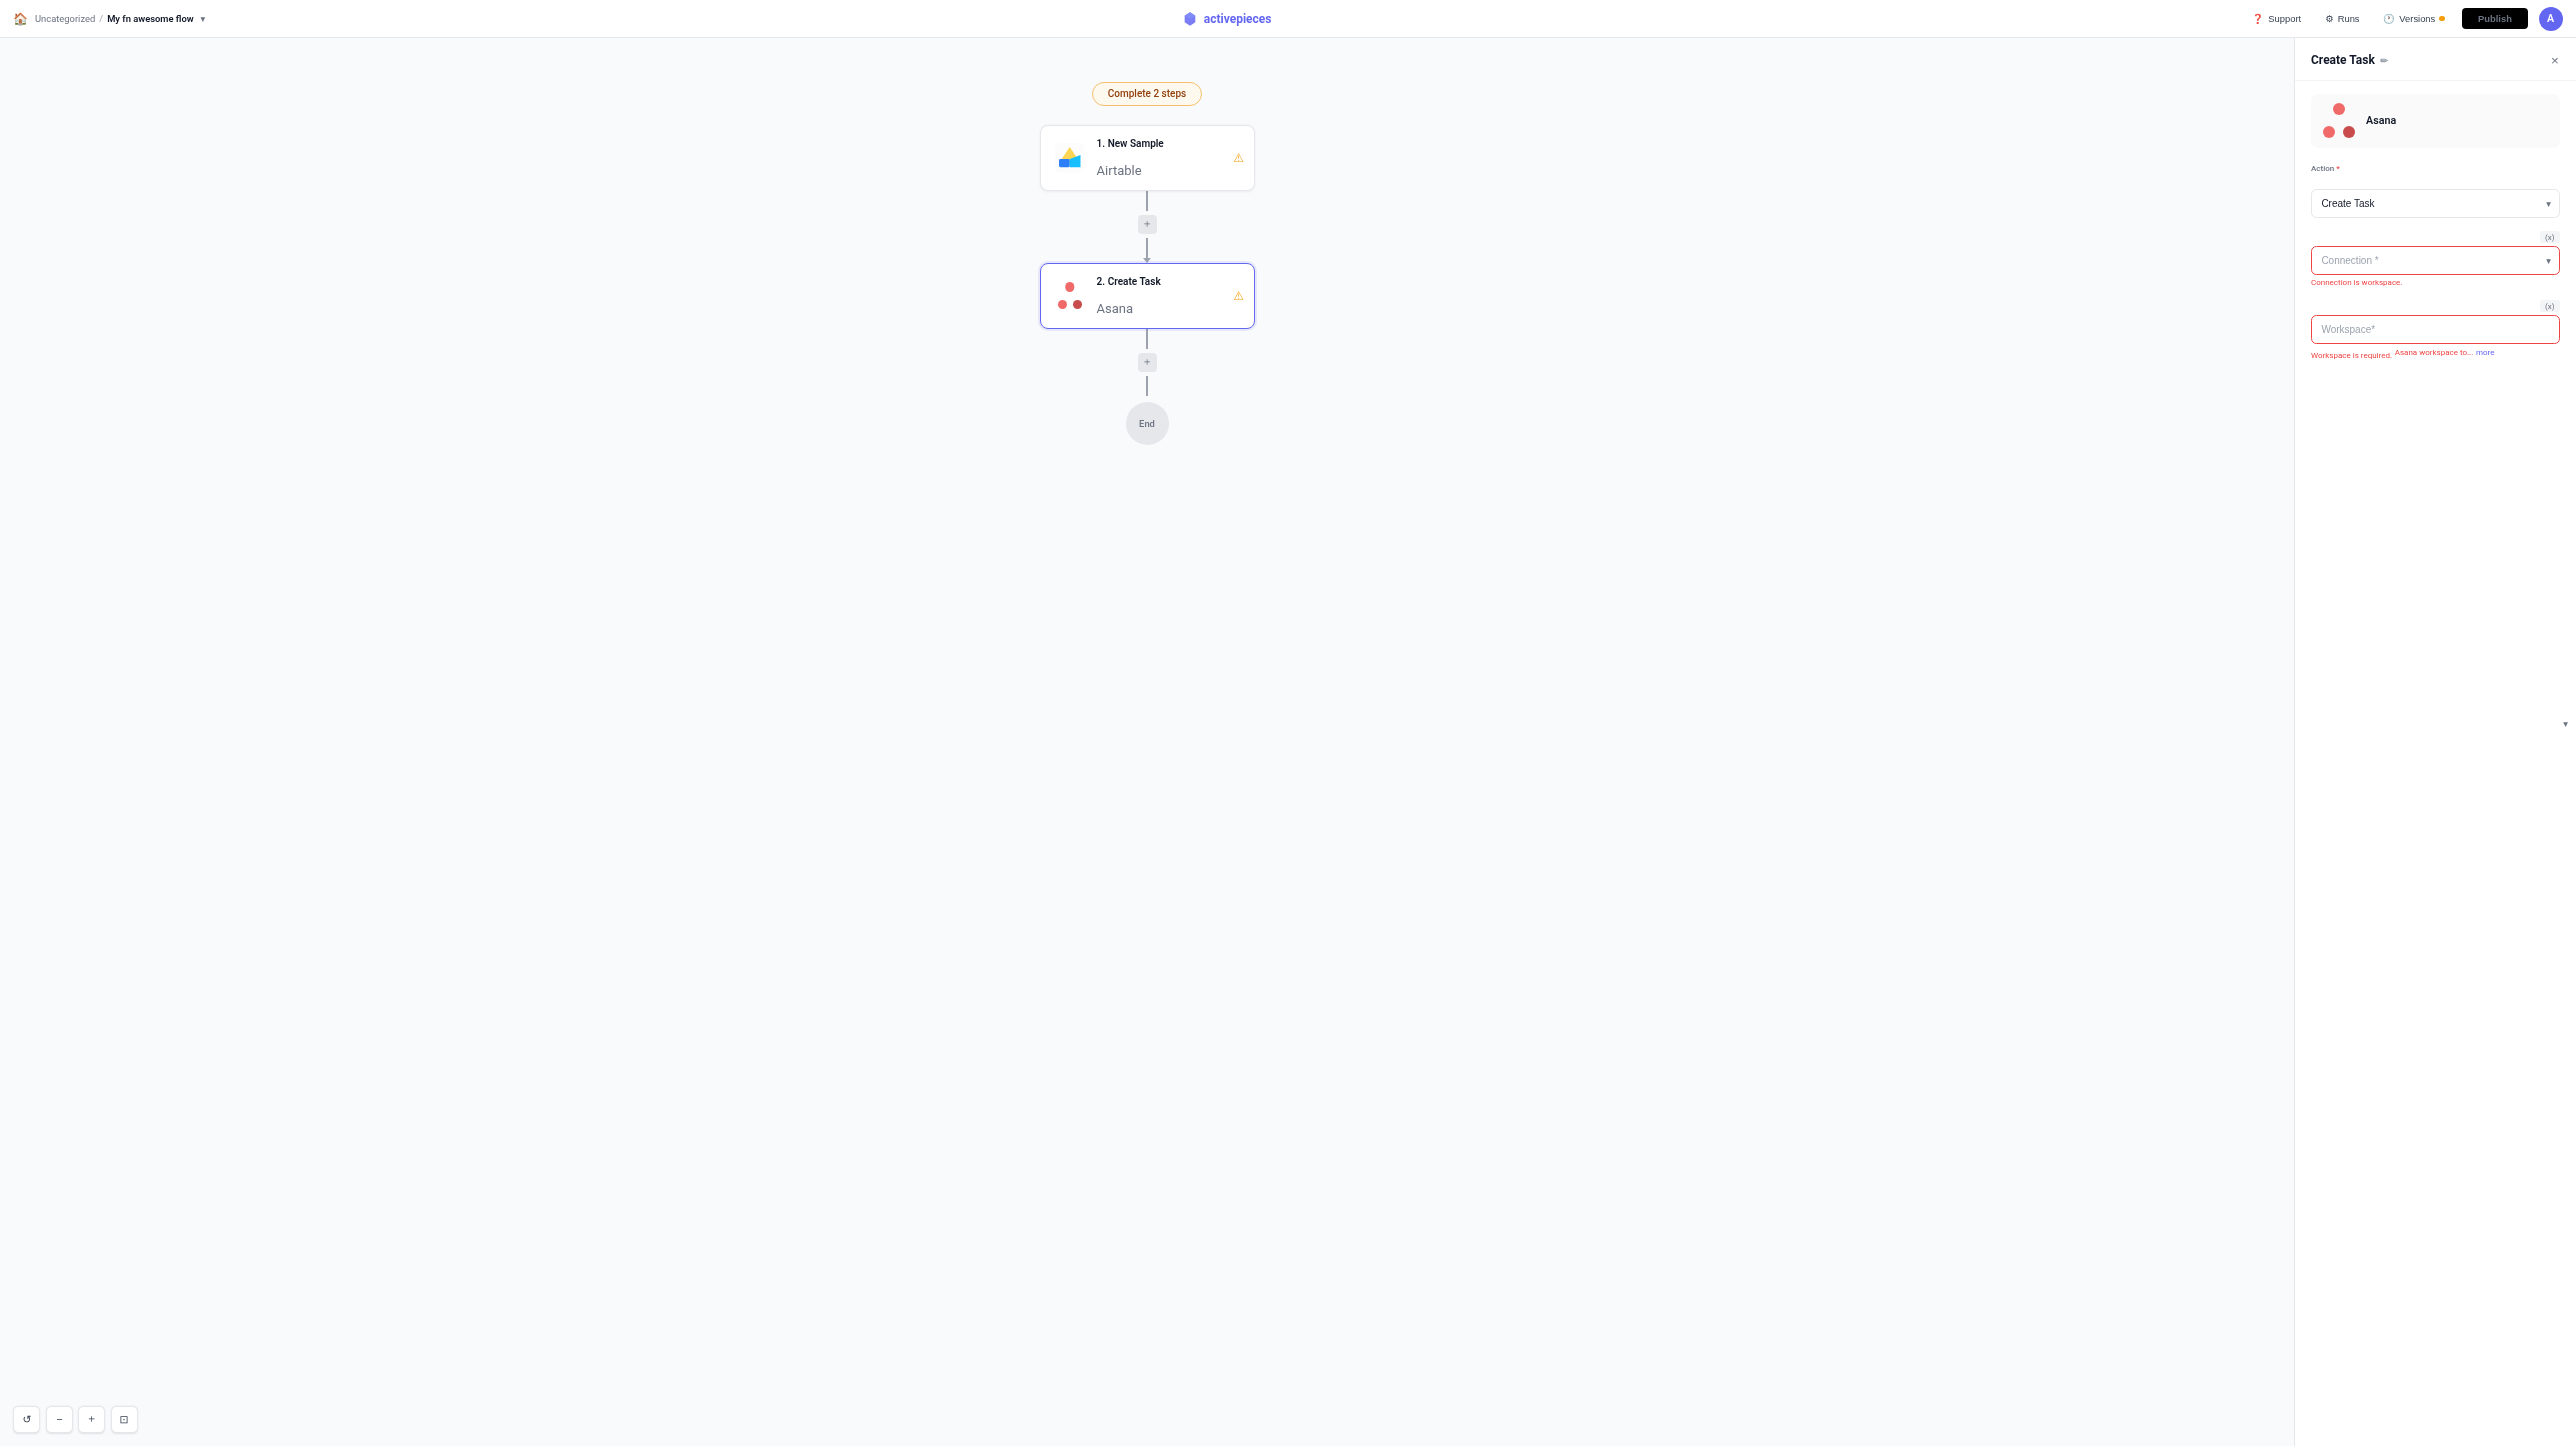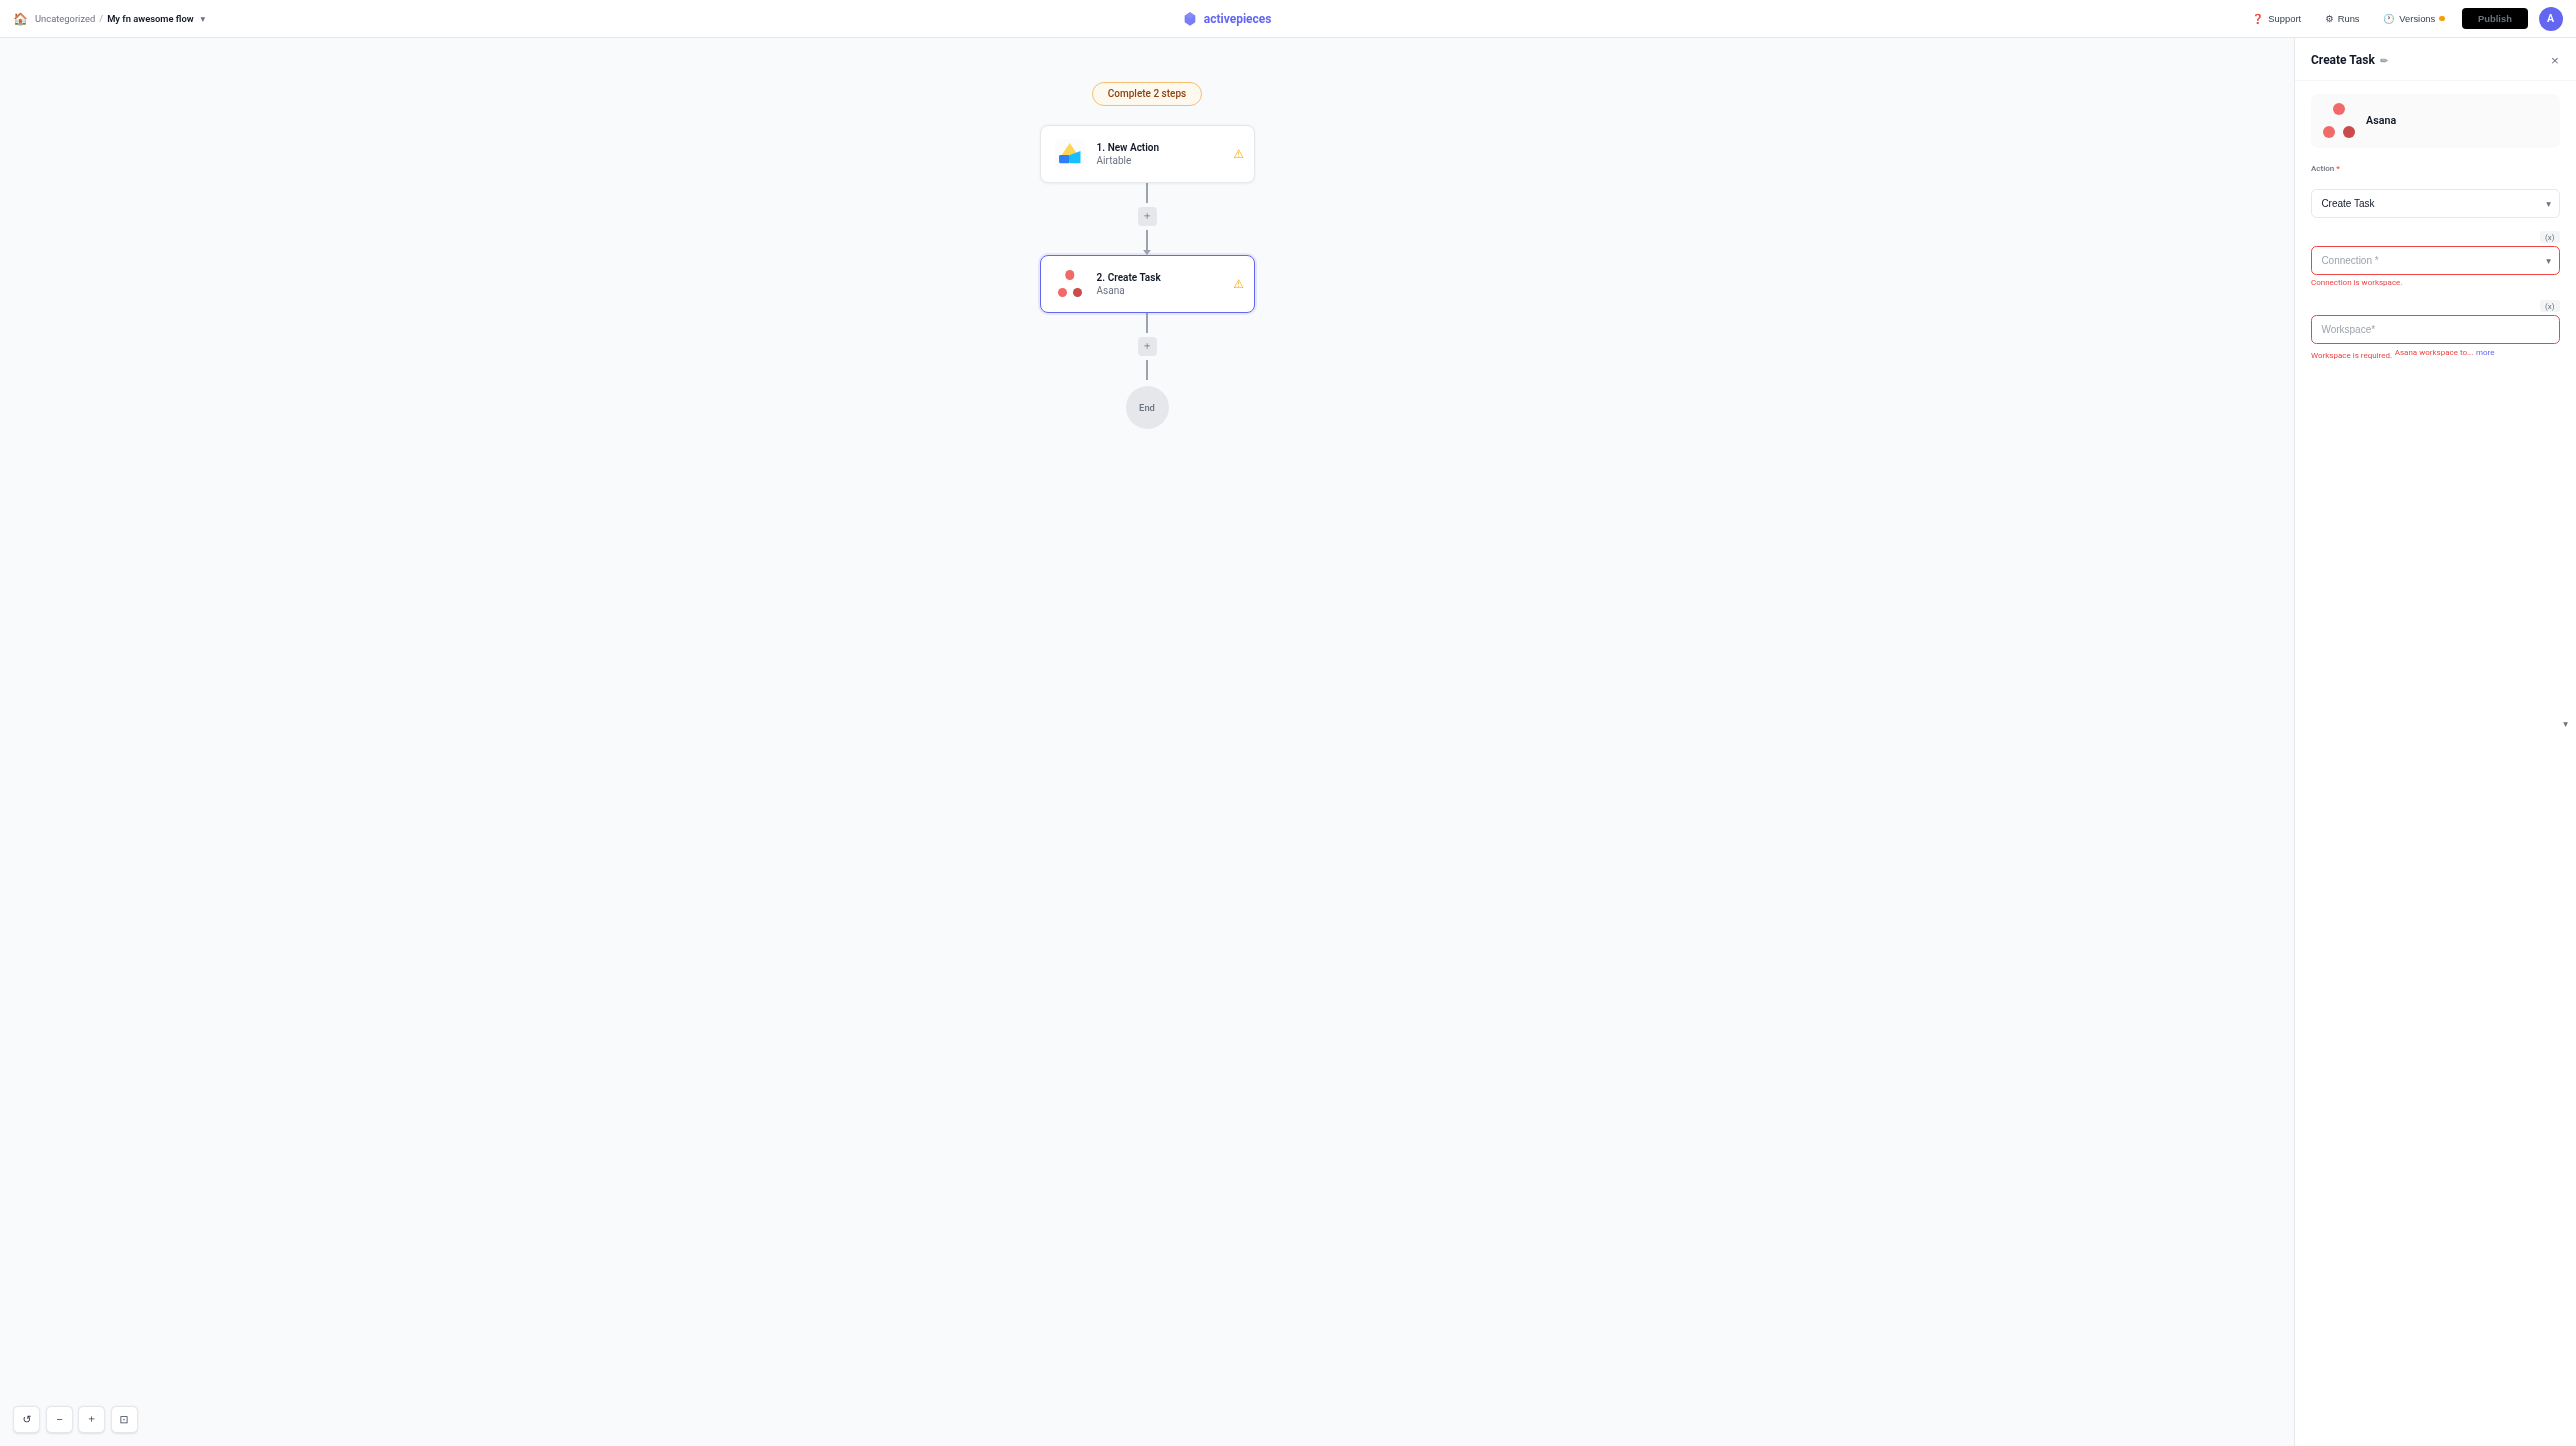--- a/index.html
+++ b/index.html
@@ -50,21 +50,21 @@
 
     .flow-node {
       background: #fff; border: 1px solid #e5e7eb; border-radius: 8px;
       padding: 12px 13.4px; width: 215px; display: flex; align-items: center; gap: 10.7px;
       box-shadow: 0 0.7px 2.7px rgba(0,0,0,0.06); cursor: pointer; position: relative;
     }
     .flow-node.active { border-color: #6366f1; border-width: 1.3px; box-shadow: 0 0 0 2px rgba(99,102,241,0.12); }
     .node-icon { width: 32px; height: 32px; flex-shrink: 0; border-radius: 5.4px; overflow: hidden; display: flex; align-items: center; justify-content: center; }
     .node-info { flex: 1; }
     .node-title { font-size: 10px; font-weight: 600; color: #111827; }
-    .node-subtitle { font-size: 10px; color: #6b7280; margin-top: 2px; }
+    .node-subtitle { font-size: 13px; color: #6b7280; margin-top: 14px; }
     .warning-icon { color: #f59e0b; font-size: 12px; position: absolute; right: 9.4px; top: 50%; transform: translateY(-50%); }
 
     .connector { display: flex; flex-direction: column; align-items: center; }
     .connector-line { width: 1.3px; height: 20px; background: #9ca3af; }
     .connector-arrow { width: 0; height: 0; border-left: 4px solid transparent; border-right: 4px solid transparent; border-top: 5.4px solid #9ca3af; }
     .add-btn {
       width: 19px; height: 19px; border-radius: 4px; background: #e5e7eb;
       border: none; cursor: pointer; display: flex; align-items: center; justify-content: center;
       font-size: 10.7px; color: #6b7280; margin: 4px 0;
     }
@@ -220,21 +220,21 @@
               <rect width="44" height="44" rx="8" fill="#fcfcfc"></rect>
 
               <polygon points="22,6 38,30 6,30" fill="#FFD140" opacity="0.9"></polygon>
               <rect x="6" y="24" width="16" height="12" rx="2" fill="#2D7FF9"></rect>
               <polygon points="22,24 38,18 38,36 22,36" fill="#18BFFF"></polygon>
             </svg>
           </div>
           <div class="node-info">
             <div class="node-title">
               <span>1.</span>
-              <span>New Action</span>
+              <span>New Sample</span>
             </div>
             <div class="node-subtitle">Airtable</div>
           </div>
           <span class="warning-icon">⚠</span>
         </div>
 
         <div class="connector">
           <div class="connector-line"></div>
           <button class="add-btn">＋</button>
           <div class="connector-line"></div>

